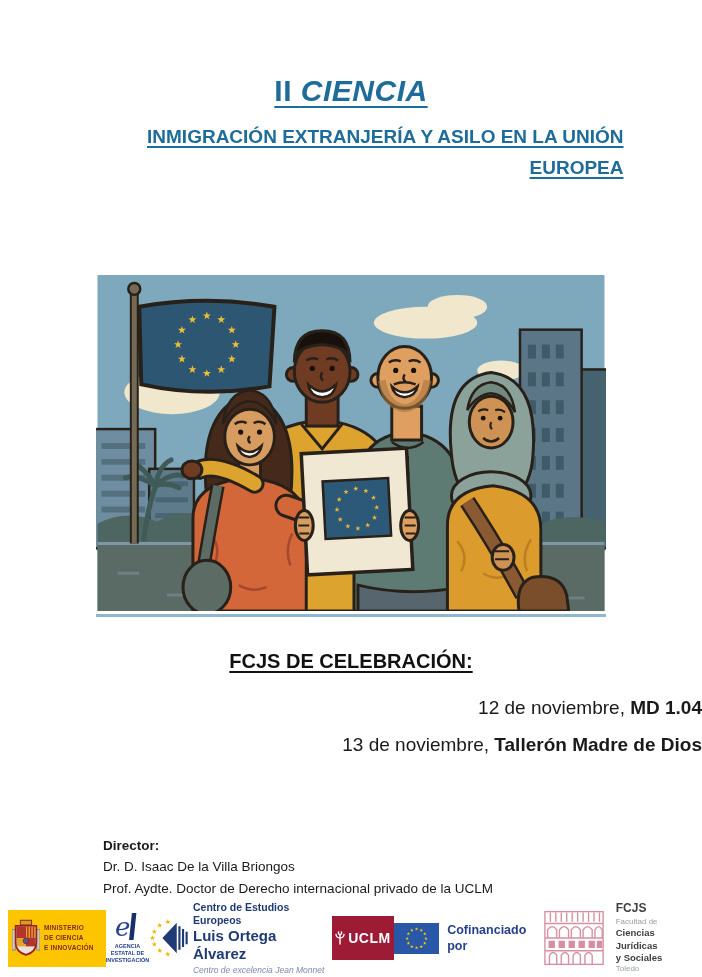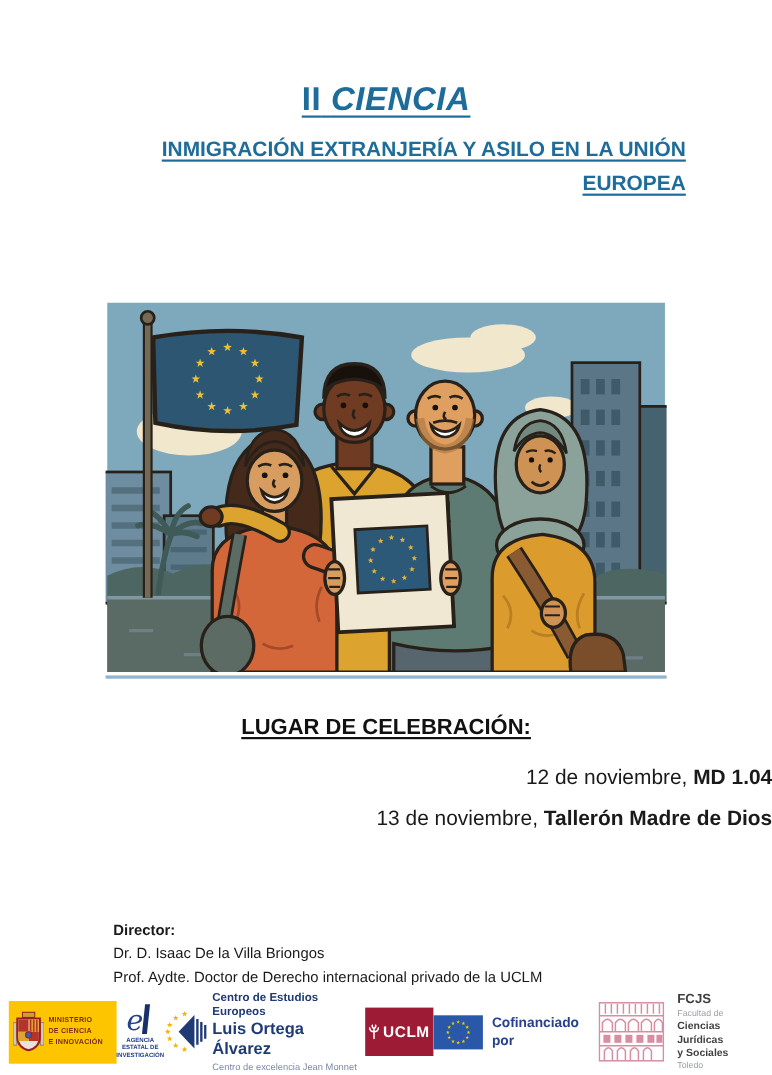--- a/index.html
+++ b/index.html
@@ -34,21 +34,21 @@
           display:flex;align-items:center;justify-content:space-between}
   .logo{display:flex;align-items:center}
   .ministerio{gap:4px;background:#fdc500;width:104px;height:57px;padding:0 4px;box-sizing:border-box}
   .min-text{font-size:6.5px;font-weight:bold;color:#7d2d21;line-height:1.55;letter-spacing:.2px}
   .agencia{flex-direction:column;width:42px;gap:1px}
   .ag-text{font-size:5.5px;font-weight:bold;color:#24418e;text-align:center;line-height:1.3}
   .cee{gap:5px}
   .cee-text{line-height:1.2}
   .cee-l1{font-size:10.5px;font-weight:600;color:#1f3a75}
   .cee-l2{font-size:15px;font-weight:bold;color:#1f3a75}
-  .cee-l3{font-size:8.5px;color:#7c89a8;margin-top:2px}
+  .cee-l3{font-size:8.5px;font-style:italic;color:#7c89a8;margin-top:2px}
   .uclm{justify-content:center;gap:3px;background:#9e1b36;width:66px;height:44px;
         color:#fff;font-weight:bold;font-size:14px;letter-spacing:.5px}
   .eu{gap:8px}
   .eu-text{font-size:12.5px;font-weight:bold;color:#27418c;line-height:1.3}
   .fcjs{gap:12px;align-items:center}
   .fcjs-text{line-height:1.3}
   .fcjs-acronym{font-size:12px;font-weight:bold;color:#3f3f3f}
   .fcjs-gray{font-size:8px;color:#9aa0a6}
   .fcjs-bold{font-size:9.5px;font-weight:bold;color:#3f3f3f}
 </style>
@@ -254,21 +254,21 @@
       <g stroke="#28211a" stroke-width="3">
         <ellipse cx="208" cy="252" rx="9" ry="15" fill="#d79c5f"></ellipse>
         <path d="M202 244h11M202 252h11M203 260h10" stroke-width="2" fill="none"></path>
         <ellipse cx="314" cy="252" rx="9" ry="15" fill="#df9f60"></ellipse>
         <path d="M309 244h11M309 252h11M310 260h10" stroke-width="2" fill="none"></path>
       </g>
     </svg>
   </div>
 
   <div class="venue-heading">
-    <span class="u">LUGAR DE CELEBRACIÓN:</span>
+    <span class="u">FCJS DE CELEBRACIÓN:</span>
   </div>
   <div class="venue-line" id="venue-line1">
     <span>12 de noviembre, </span><strong>MD 1.04</strong>
   </div>
   <div class="venue-line" id="venue-line2">
     <span>13 de noviembre, </span><strong>Tallerón Madre de Dios</strong>
   </div>
 
   <div class="director">
     <div class="label">Director:</div>

